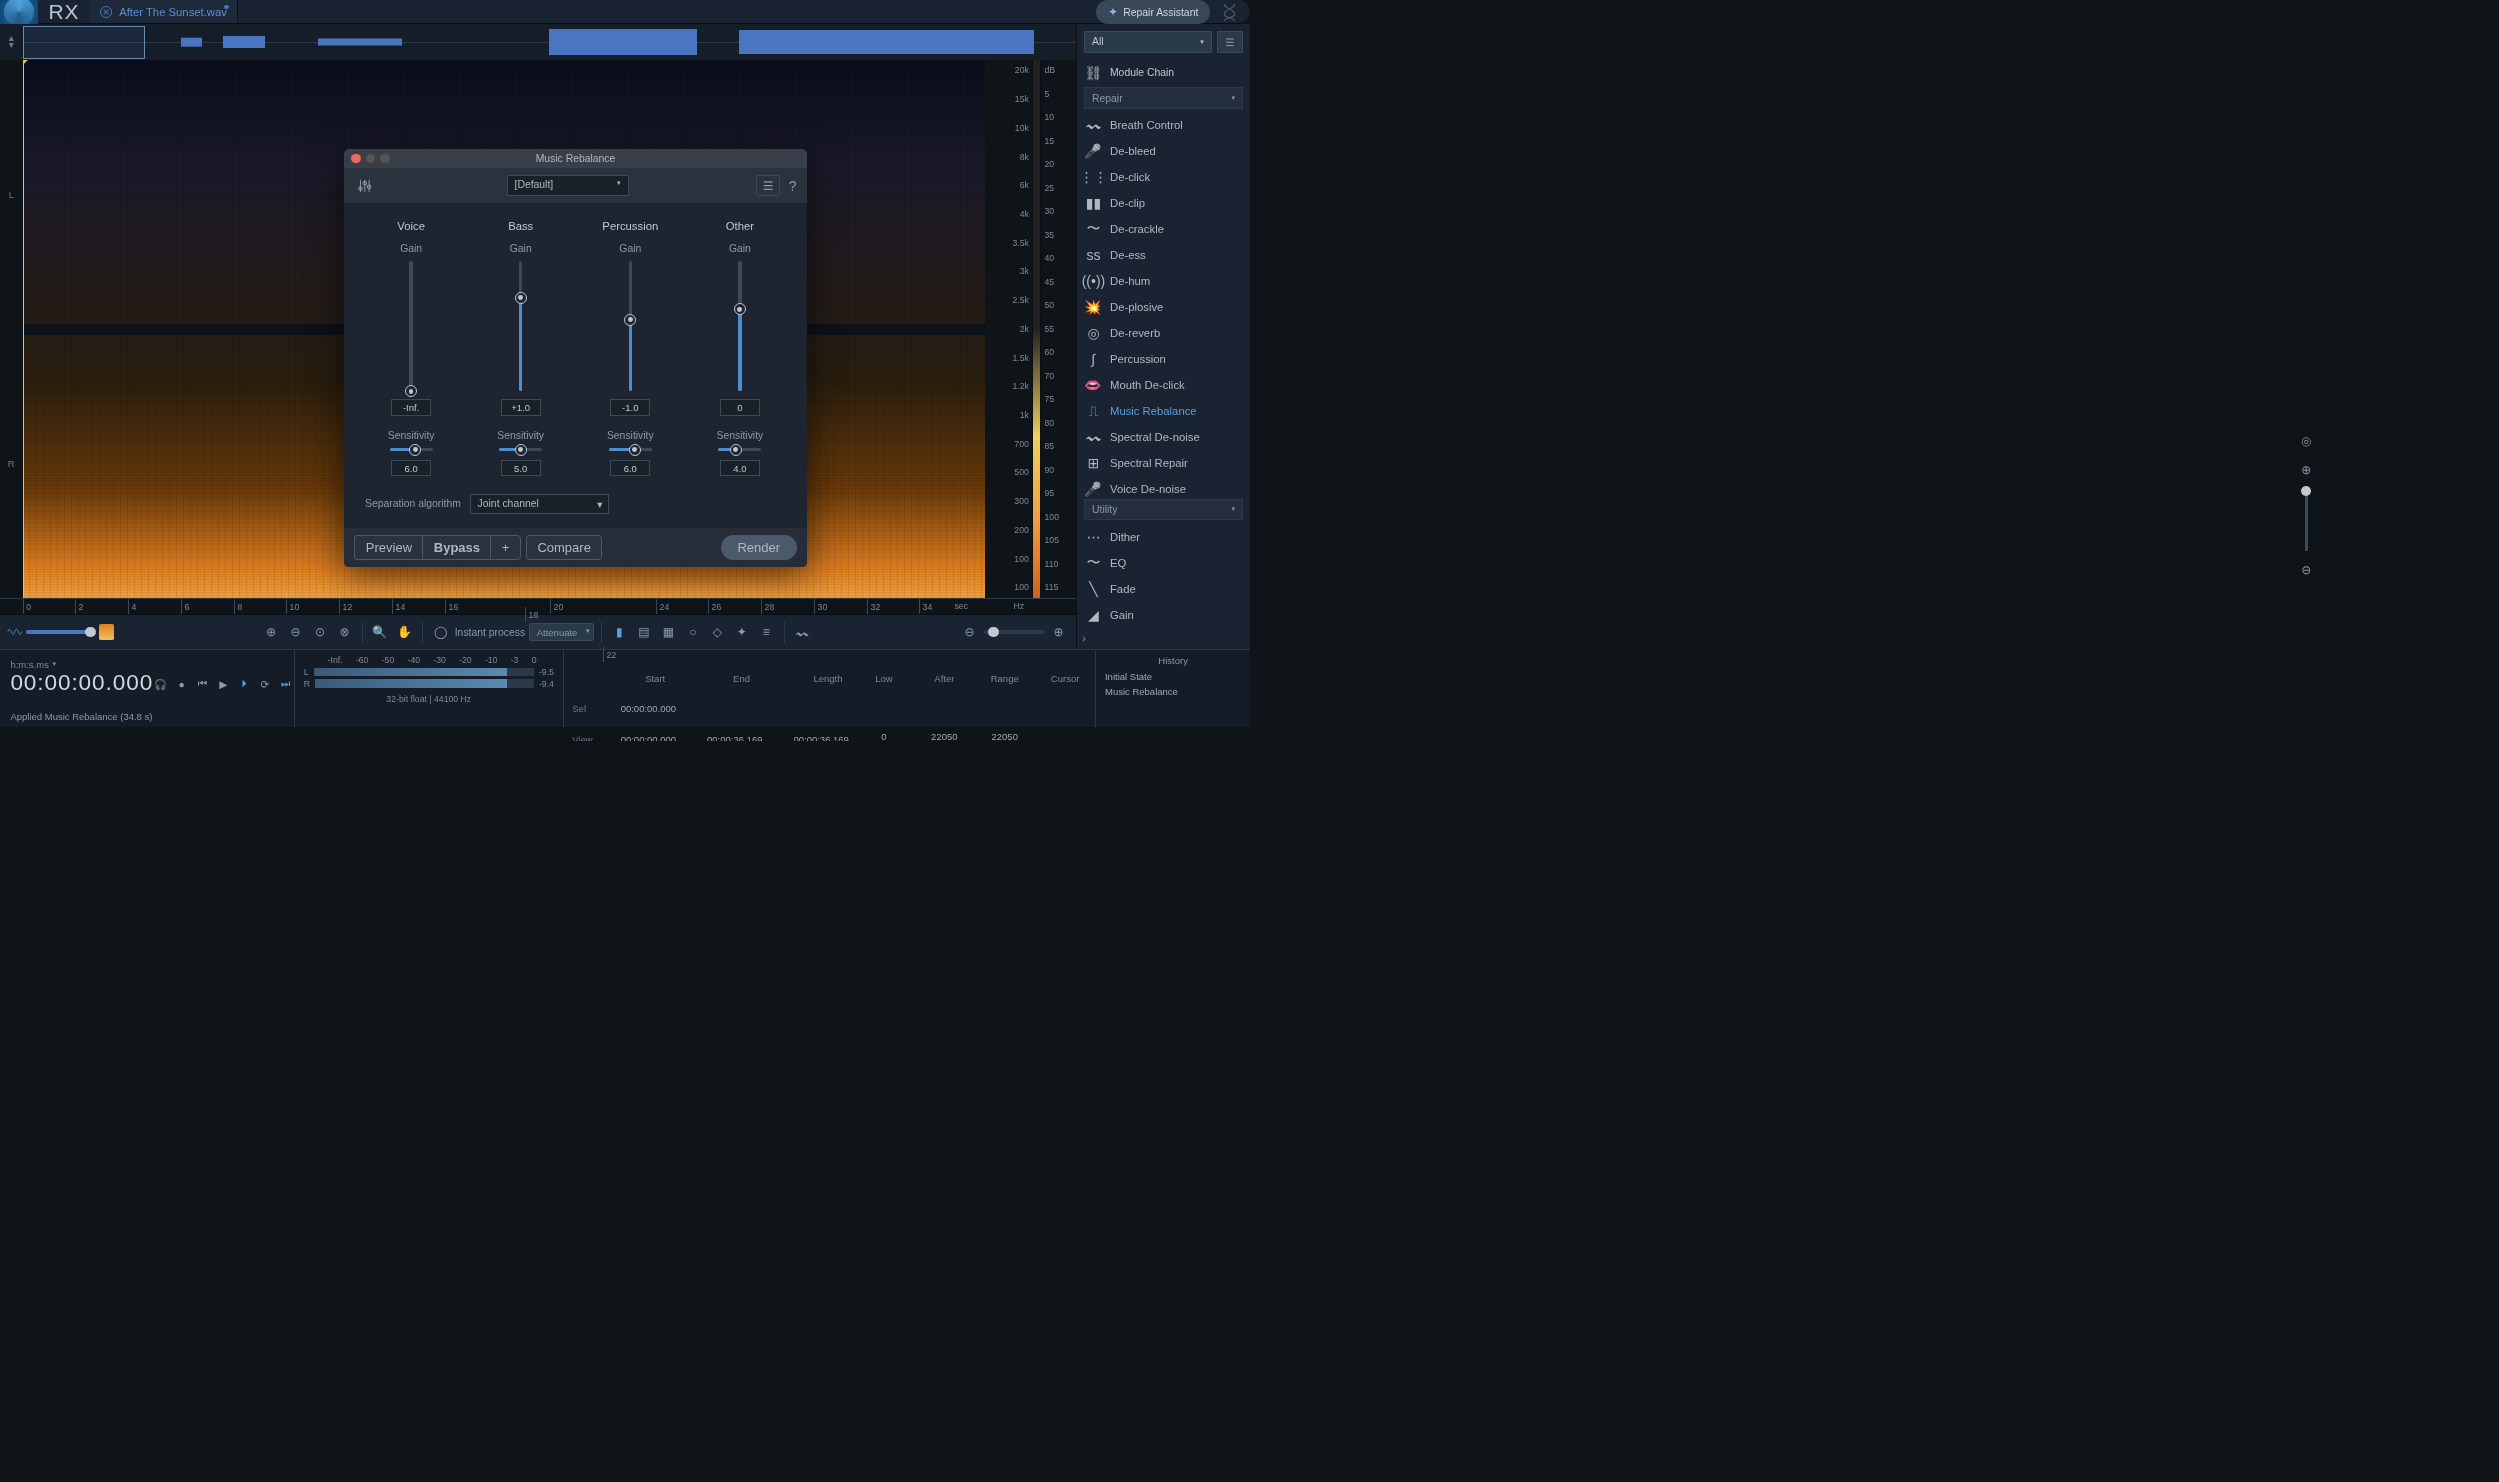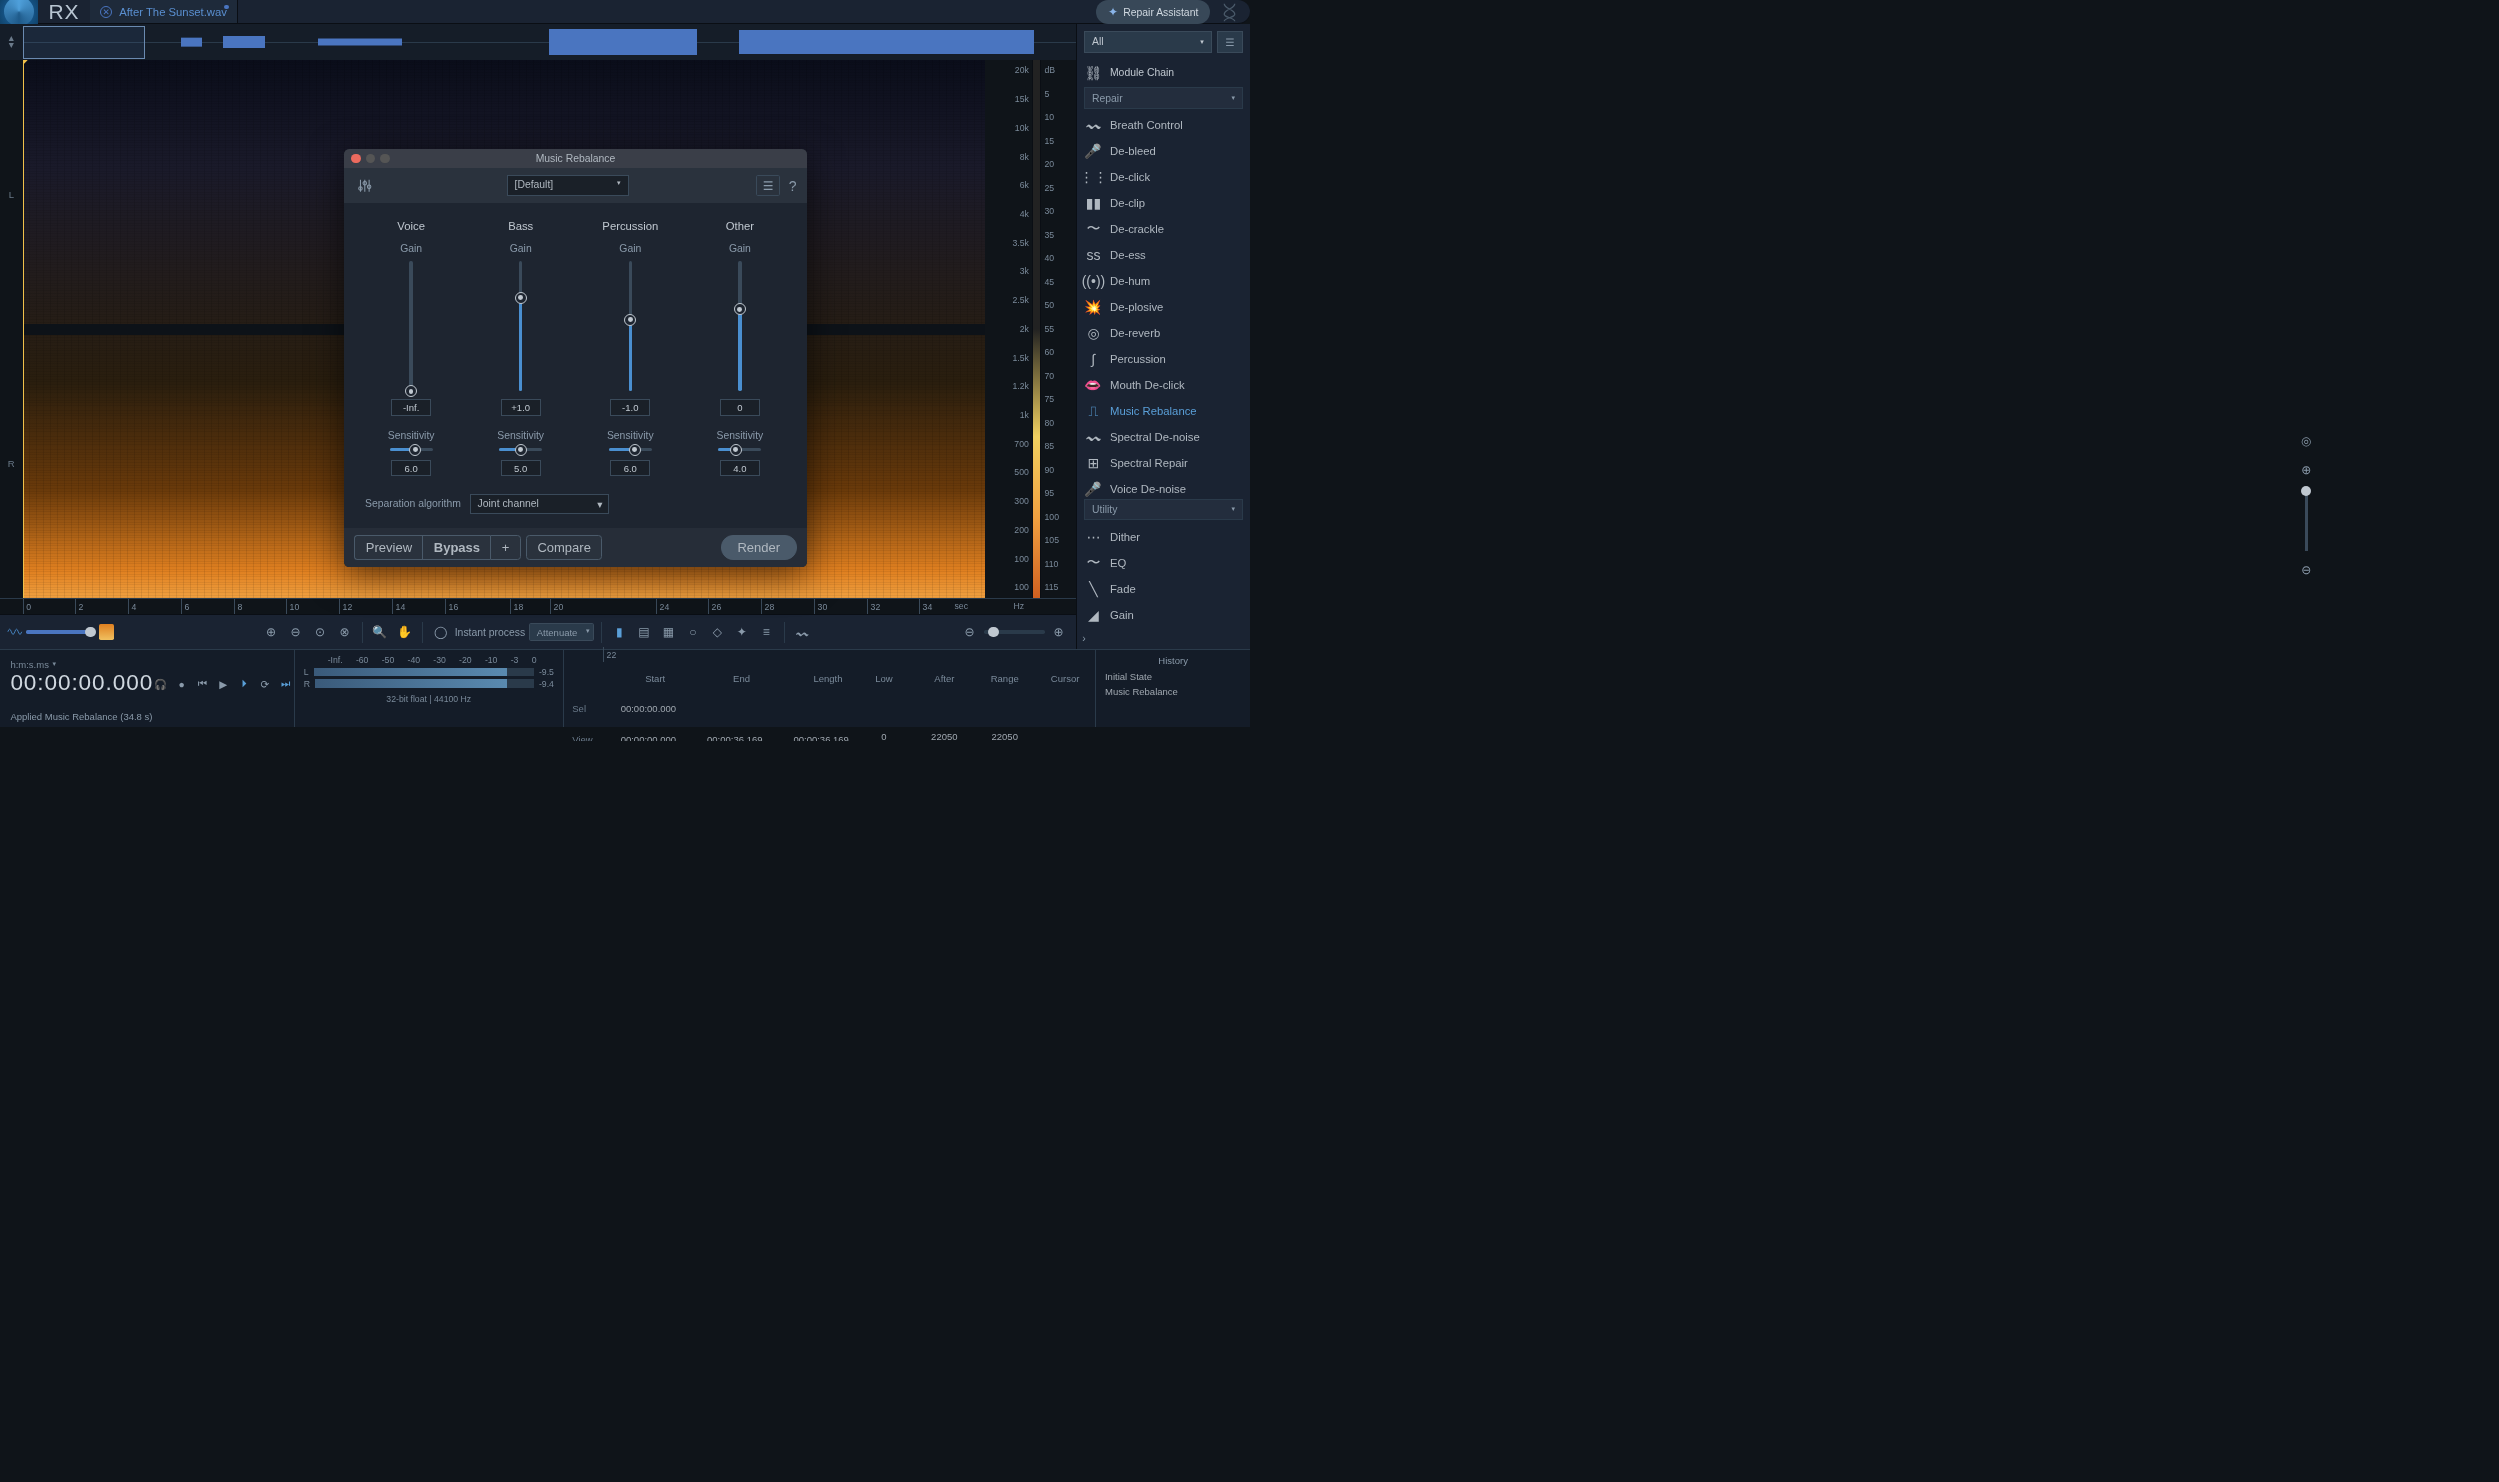--- a/index.html
+++ b/index.html
@@ -251,21 +251,21 @@
       <span class="hz-label">Hz</span>
     <div class="time-tick" style="left: 22.6px;">0</div>
         <div class="time-tick" style="left: 75px;">2</div>
         <div class="time-tick" style="left: 128px;">4</div>
         <div class="time-tick" style="left: 181px;">6</div>
         <div class="time-tick" style="left: 234px;">8</div>
         <div class="time-tick" style="left: 286px;">10</div>
         <div class="time-tick" style="left: 339px;">12</div>
         <div class="time-tick" style="left: 392px;">14</div>
         <div class="time-tick" style="left: 445px;">16</div>
-        <div class="time-tick" style="left: 510px;">18</div>
+        <div class="time-tick" style="left: 525px; margin-top: 8px;">18</div>
         <div class="time-tick" style="left: 550px;">20</div>
         <div class="time-tick" style="left: 603px; margin-top: 48px;">22</div>
         <div class="time-tick" style="left: 656px;">24</div>
         <div class="time-tick" style="left: 708px;">26</div>
         <div class="time-tick" style="left: 761px;">28</div>
         <div class="time-tick" style="left: 814px;">30</div>
         <div class="time-tick" style="left: 867px;">32</div>
         <div class="time-tick" style="left: 919px;">34</div>
       </div>
 

